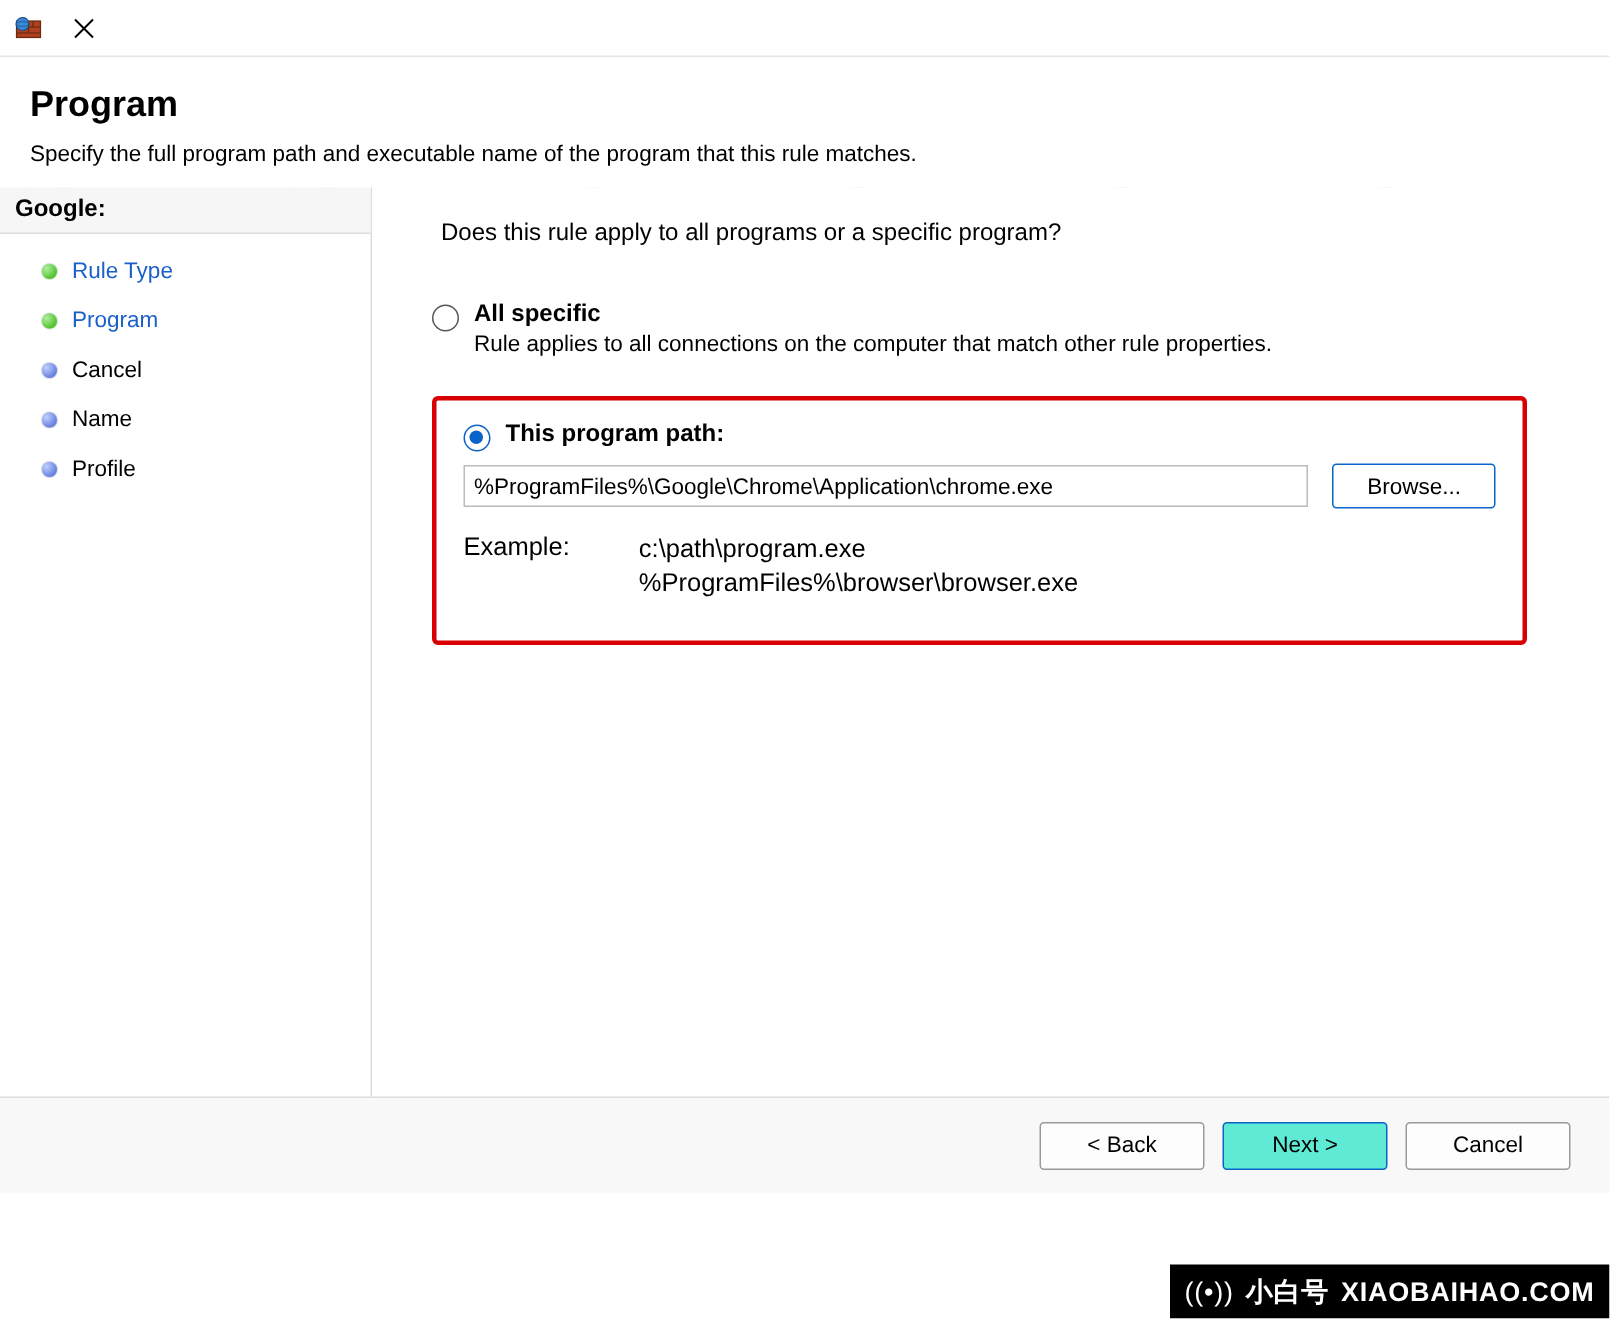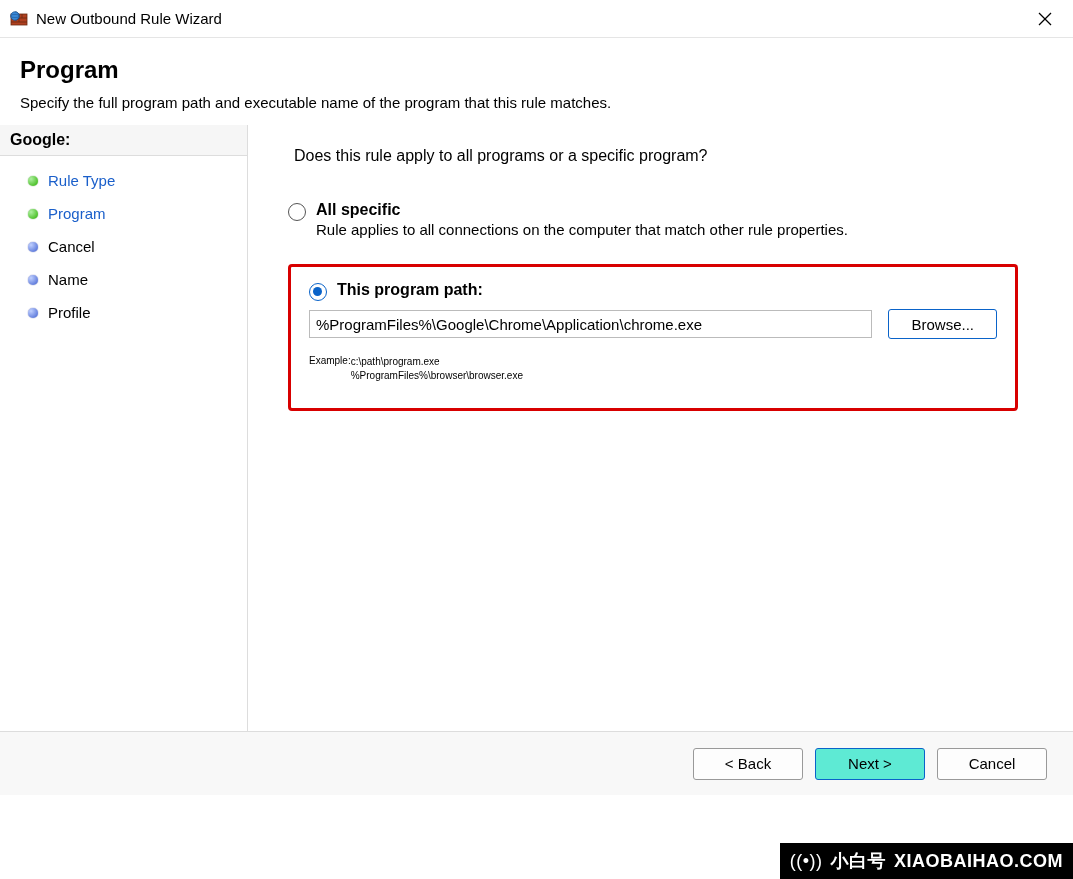--- a/index.html
+++ b/index.html
@@ -157,22 +157,23 @@
       height: 30px;
       padding: 0 22px;
       border: 1.5px solid #0a63c9;
       border-radius: 3px;
       background: #fff;
       font-size: 15px;
       cursor: pointer;
     }
     .example-row {
       display: flex;
+      gap: 46px;
       margin-top: 16px;
-      font-size: 10px;
+      font-size: 17px;
     }
     .example-row .ex-vals { line-height: 1.35; }
     .footer {
       position: absolute;
       left: 0; right: 0; bottom: 0;
       height: 64px;
       display: flex;
       justify-content: flex-end;
       align-items: center;
       gap: 12px;
@@ -249,21 +250,20 @@
         <line x1="1" y1="8" x2="17" y2="8" stroke="#6b2a10" stroke-width="0.8"></line>
         <line x1="1" y1="12" x2="17" y2="12" stroke="#6b2a10" stroke-width="0.8"></line>
         <line x1="6" y1="4" x2="6" y2="8" stroke="#6b2a10" stroke-width="0.8"></line>
         <line x1="12" y1="4" x2="12" y2="8" stroke="#6b2a10" stroke-width="0.8"></line>
         <line x1="9" y1="8" x2="9" y2="12" stroke="#6b2a10" stroke-width="0.8"></line>
         <circle cx="5" cy="6" r="4.3" fill="#3a88d6" stroke="#1a4f88" stroke-width="0.7"></circle>
         <ellipse cx="5" cy="6" rx="4.3" ry="1.6" fill="none" stroke="#1a4f88" stroke-width="0.5"></ellipse>
         <path d="M5 1.7 A4.3 4.3 0 0 1 5 10.3" fill="none" stroke="#1a4f88" stroke-width="0.5"></path>
       </svg>
     </span>
-    <span class="title">New Outbound Rule Wizard</span>
     <div class="close">
       <svg width="14" height="14" viewBox="0 0 14 14">
         <line x1="1" y1="1" x2="13" y2="13" stroke="#000" stroke-width="1.3"></line>
         <line x1="13" y1="1" x2="1" y2="13" stroke="#000" stroke-width="1.3"></line>
       </svg>
     </div>
   </div>
 
   <div class="header-area">
     <h1>Program</h1>

